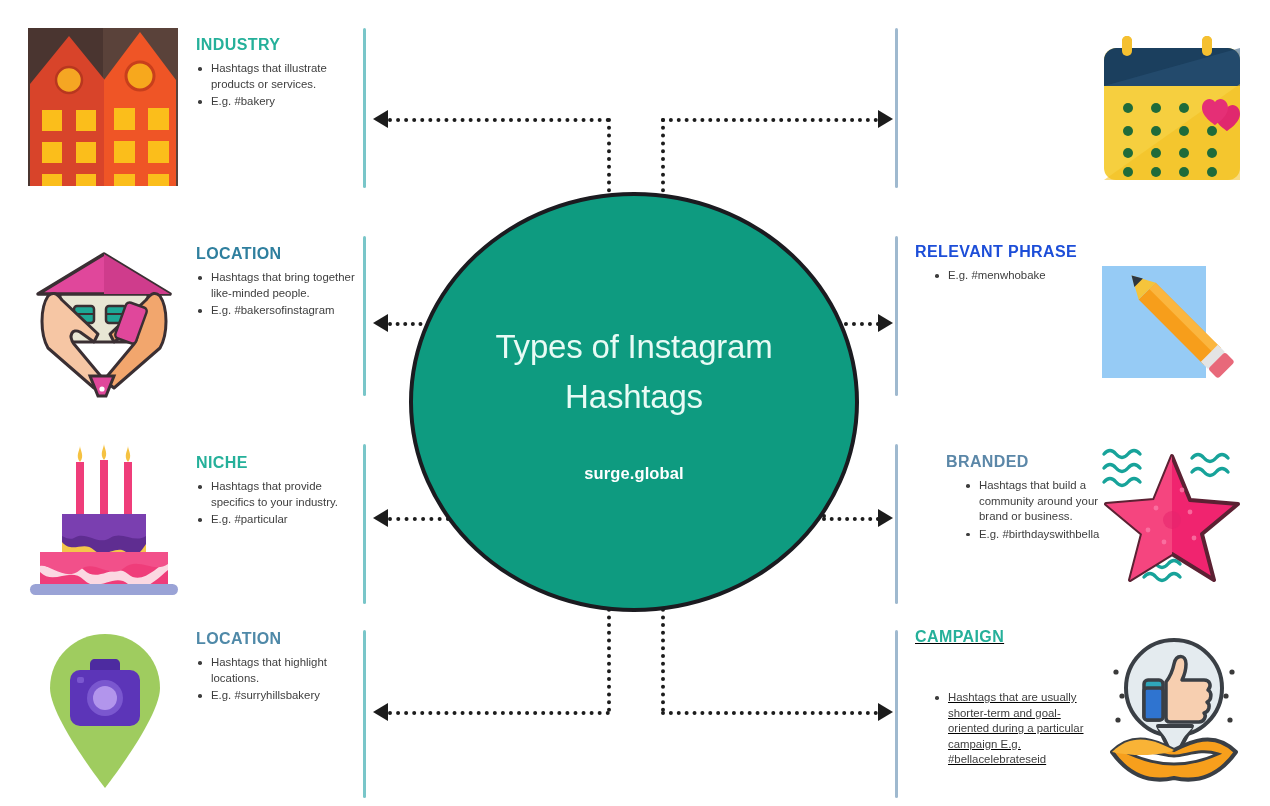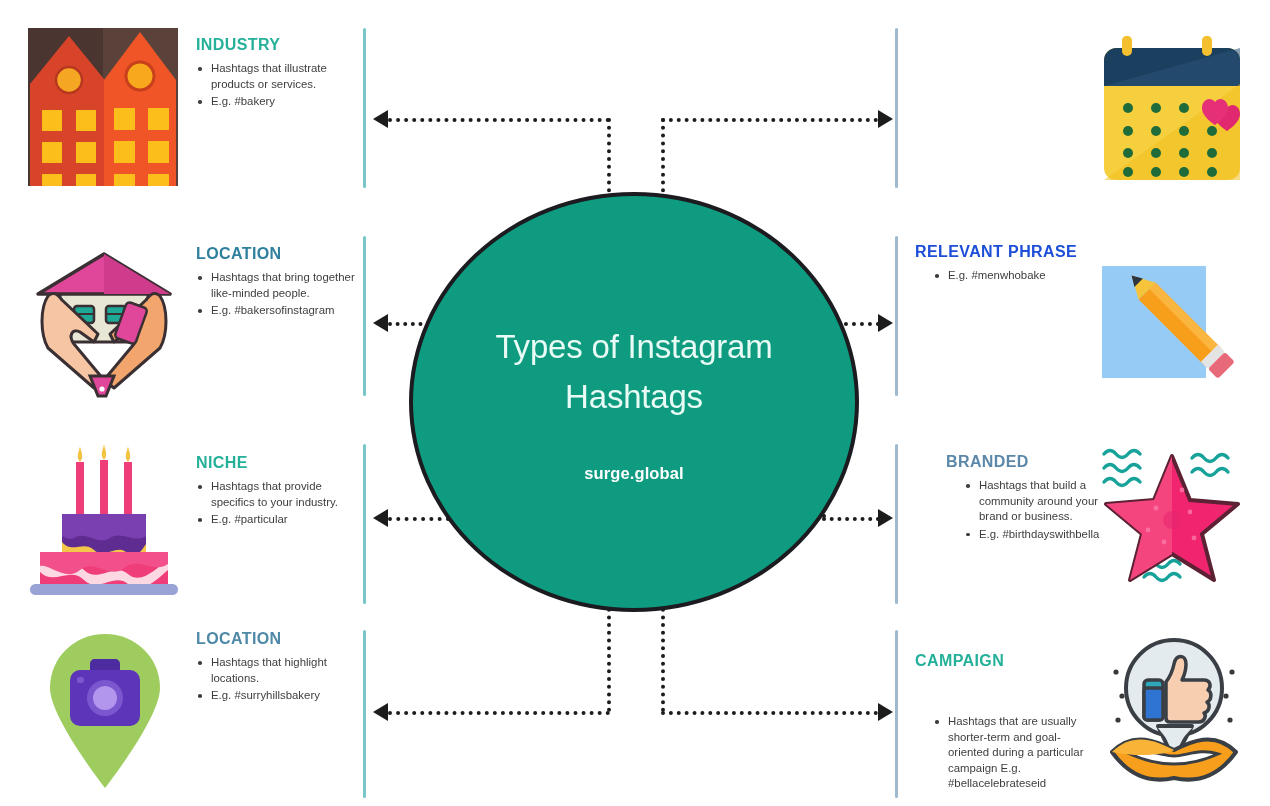--- a/index.html
+++ b/index.html
@@ -383,20 +383,20 @@
   </div>
 
   <div class="block" style="left:946px;top:453px;width:168px;">
     <h3 style="color:#5b87a8;">BRANDED</h3>
     <ul style="padding-left:18px;">
       <li>Hashtags that build a community around your brand or business.</li>
       <li>E.g. #birthdayswithbella</li>
     </ul>
   </div>
 
-  <div class="block" style="left:915px;top:652px;width:170px;">
+  <div class="block" style="left:915px;top:628px;width:170px;text-decoration:underline;">
     <h3 style="color:#25b09a;">CAMPAIGN</h3>
     <ul style="padding-left:18px;margin-top:44px;">
       <li>Hashtags that are usually shorter-term and goal-oriented during a particular campaign E.g. #bellacelebrateseid</li>
     </ul>
   </div>
 
 </div>
 
 </body></html>

